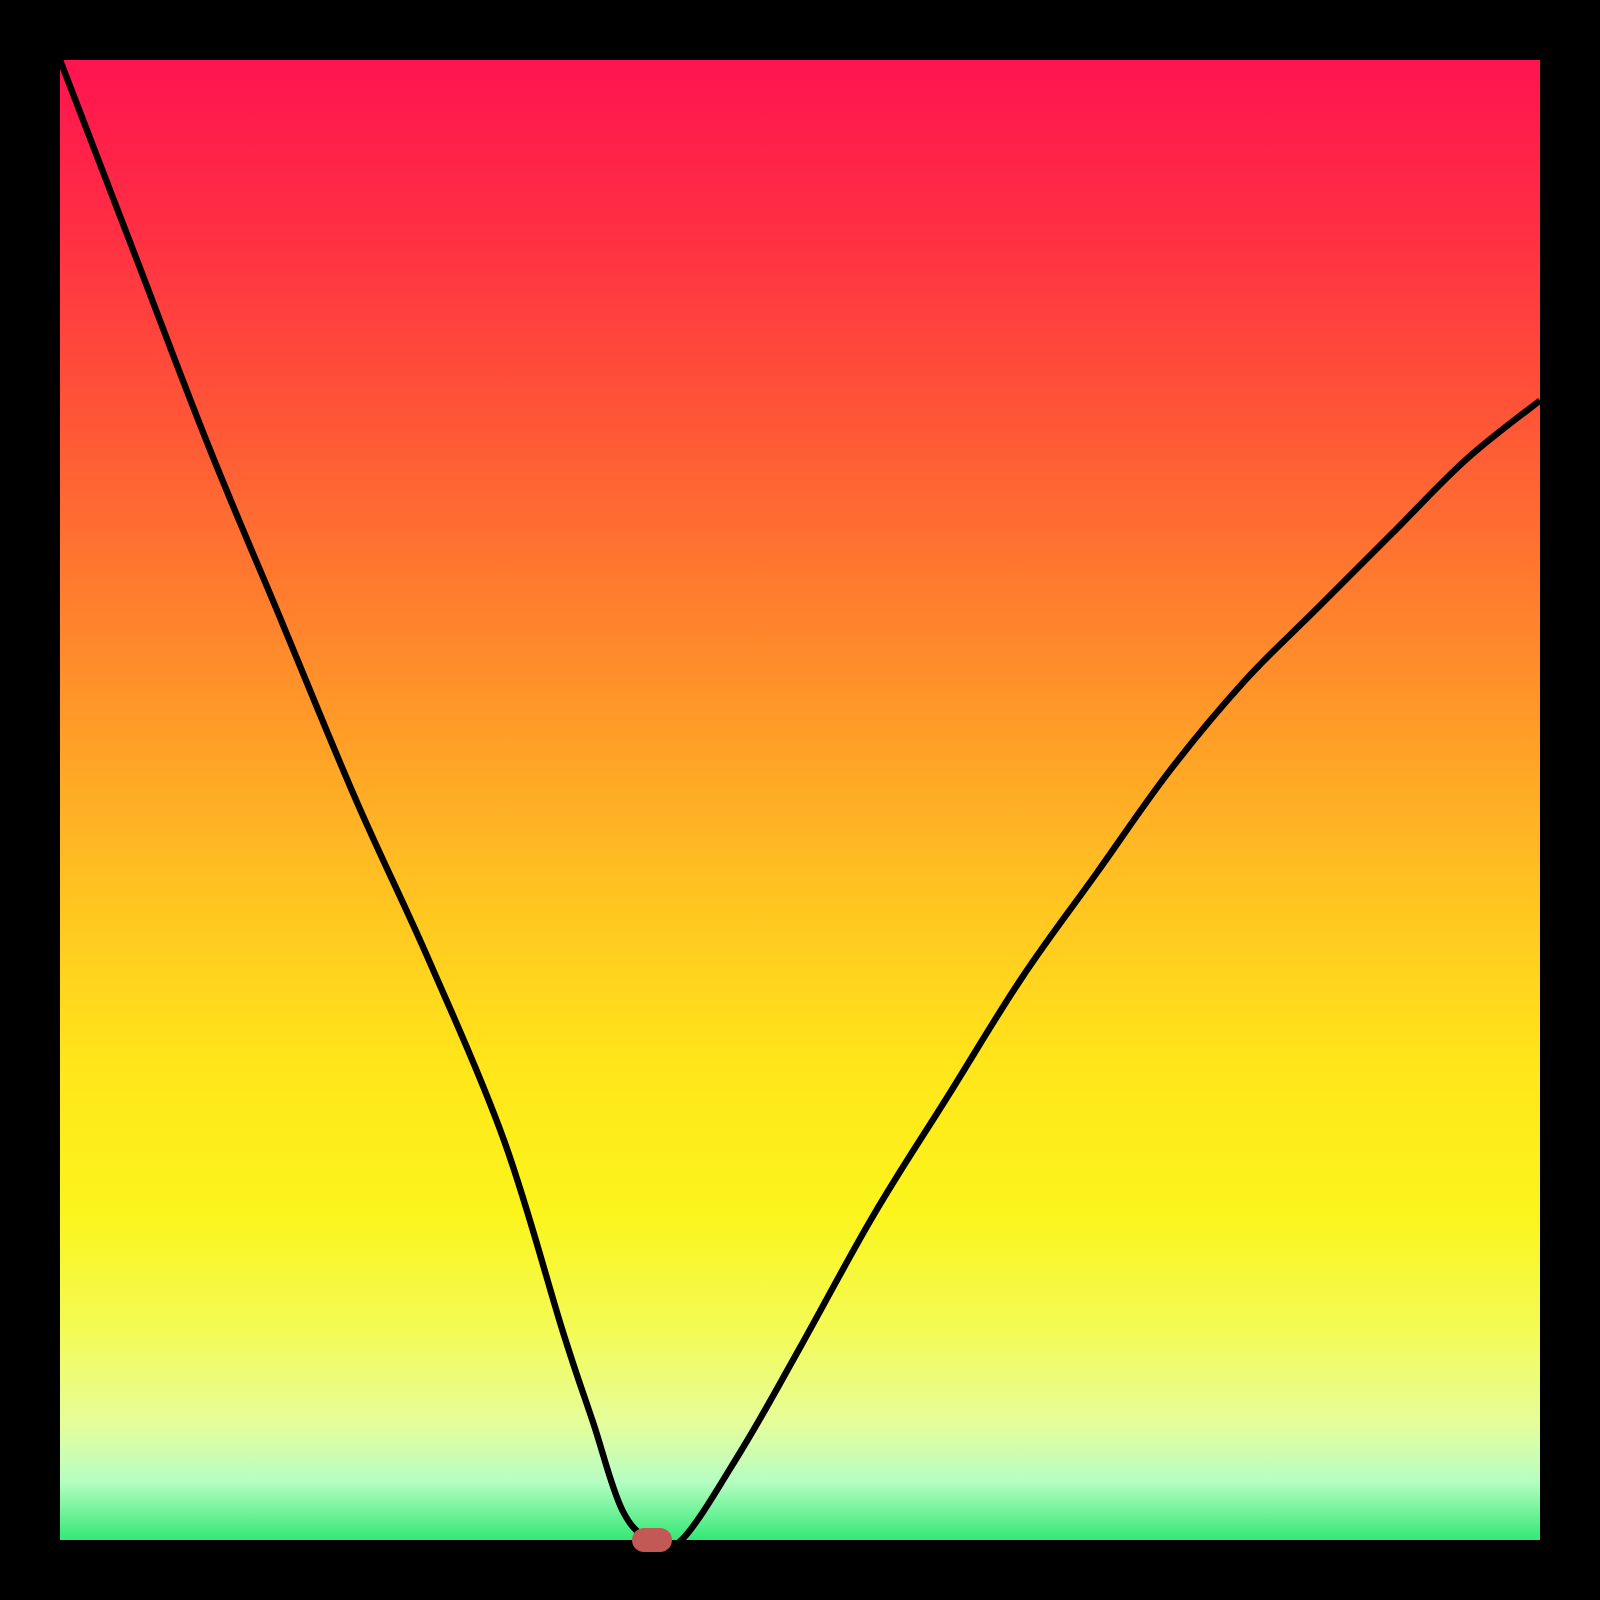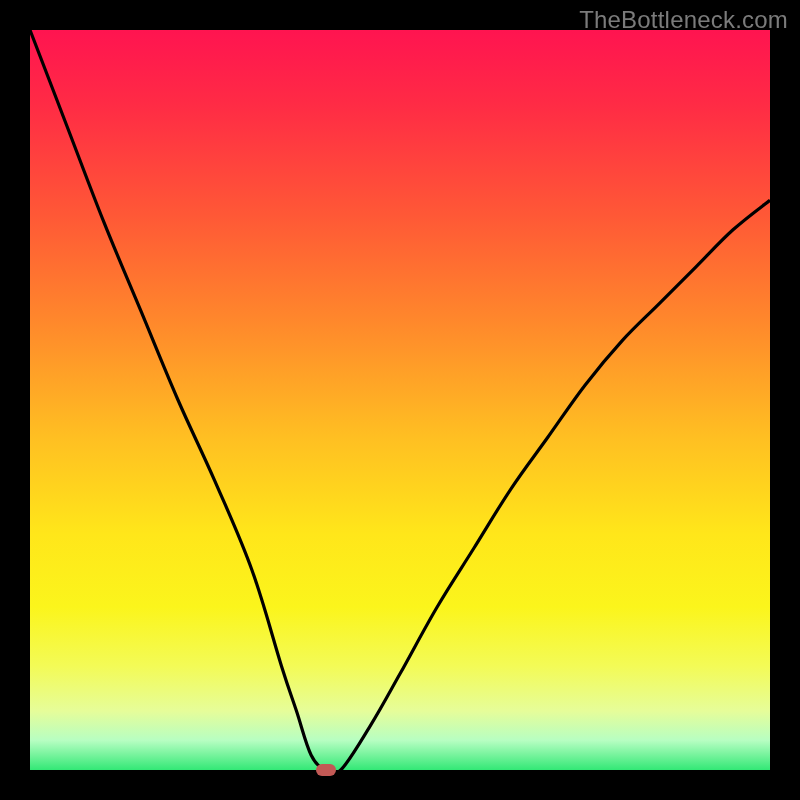--- a/index.html
+++ b/index.html
@@ -61,21 +61,20 @@
     height: 12px;
     border-radius: 6px;
     background: #c25955;
     transform: translate(-50%, -50%);
   }
 </style>
 </head>
 <body>
 
 <div class="container">
-  <div class="watermark">TheBottleneck.com</div>
 
   <div class="plot-frame">
     <svg class="curve" viewBox="0 0 740 740" preserveAspectRatio="none">
       <path id="curve-path" fill="none" stroke="#000000" stroke-width="3.2" d="M 0 0 C 6.66 17.316000000000006, 23.68 61.56800000000005, 37 96.20000000000005 C 50.32 130.83200000000005, 60.68 159.1, 74 192.39999999999998 C 87.32 225.69999999999996, 97.68 249.23199999999997, 111 281.2 C 124.32 313.168, 134.68 339.36400000000003, 148 370 C 161.32 400.63599999999997, 171.68 420.76399999999995, 185 451.4 C 198.32 482.036, 210.012 506.90000000000003, 222 540.2 C 233.988 573.5, 243.60800000000003 611.092, 251.60000000000002 636.4 C 259.59200000000004 661.708, 261.072 664.8159999999999, 266.4 680.8 C 271.72799999999995 696.784, 275.87199999999996 714.544, 281.2 725.2 C 286.528 735.8560000000001, 290.67199999999997 737.336, 296 740 C 301.32800000000003 742.664, 302.808 747.992, 310.8 740 C 318.79200000000003 732.008, 329.744 712.916, 340.40000000000003 695.6 C 351.05600000000004 678.284, 358.012 665.112, 370 643.8 C 381.988 622.4879999999999, 393.68000000000006 599.844, 407.00000000000006 577.2 C 420.32000000000005 554.556, 430.68 539.312, 444 518 C 457.32 496.688, 467.68 478.78000000000003, 481 458.8 C 494.32 438.82, 504.68 425.648, 518 407 C 531.32 388.352, 541.68 372.51599999999996, 555 355.2 C 568.32 337.884, 578.68 325.452, 592 310.8 C 605.32 296.148, 615.68 287.12, 629 273.8 C 642.32 260.48, 652.68 250.11999999999995, 666 236.79999999999995 C 679.32 223.47999999999996, 689.68 211.78800000000007, 703 199.80000000000007 C 716.32 187.81200000000007, 733.34 175.52799999999996, 740 170.19999999999993"></path>
     </svg>
     <div class="marker" id="min-marker" style="left: 296px; top: 740px; background: rgb(194, 89, 85);"></div>
   </div>
 </div>
 
 </body></html>

